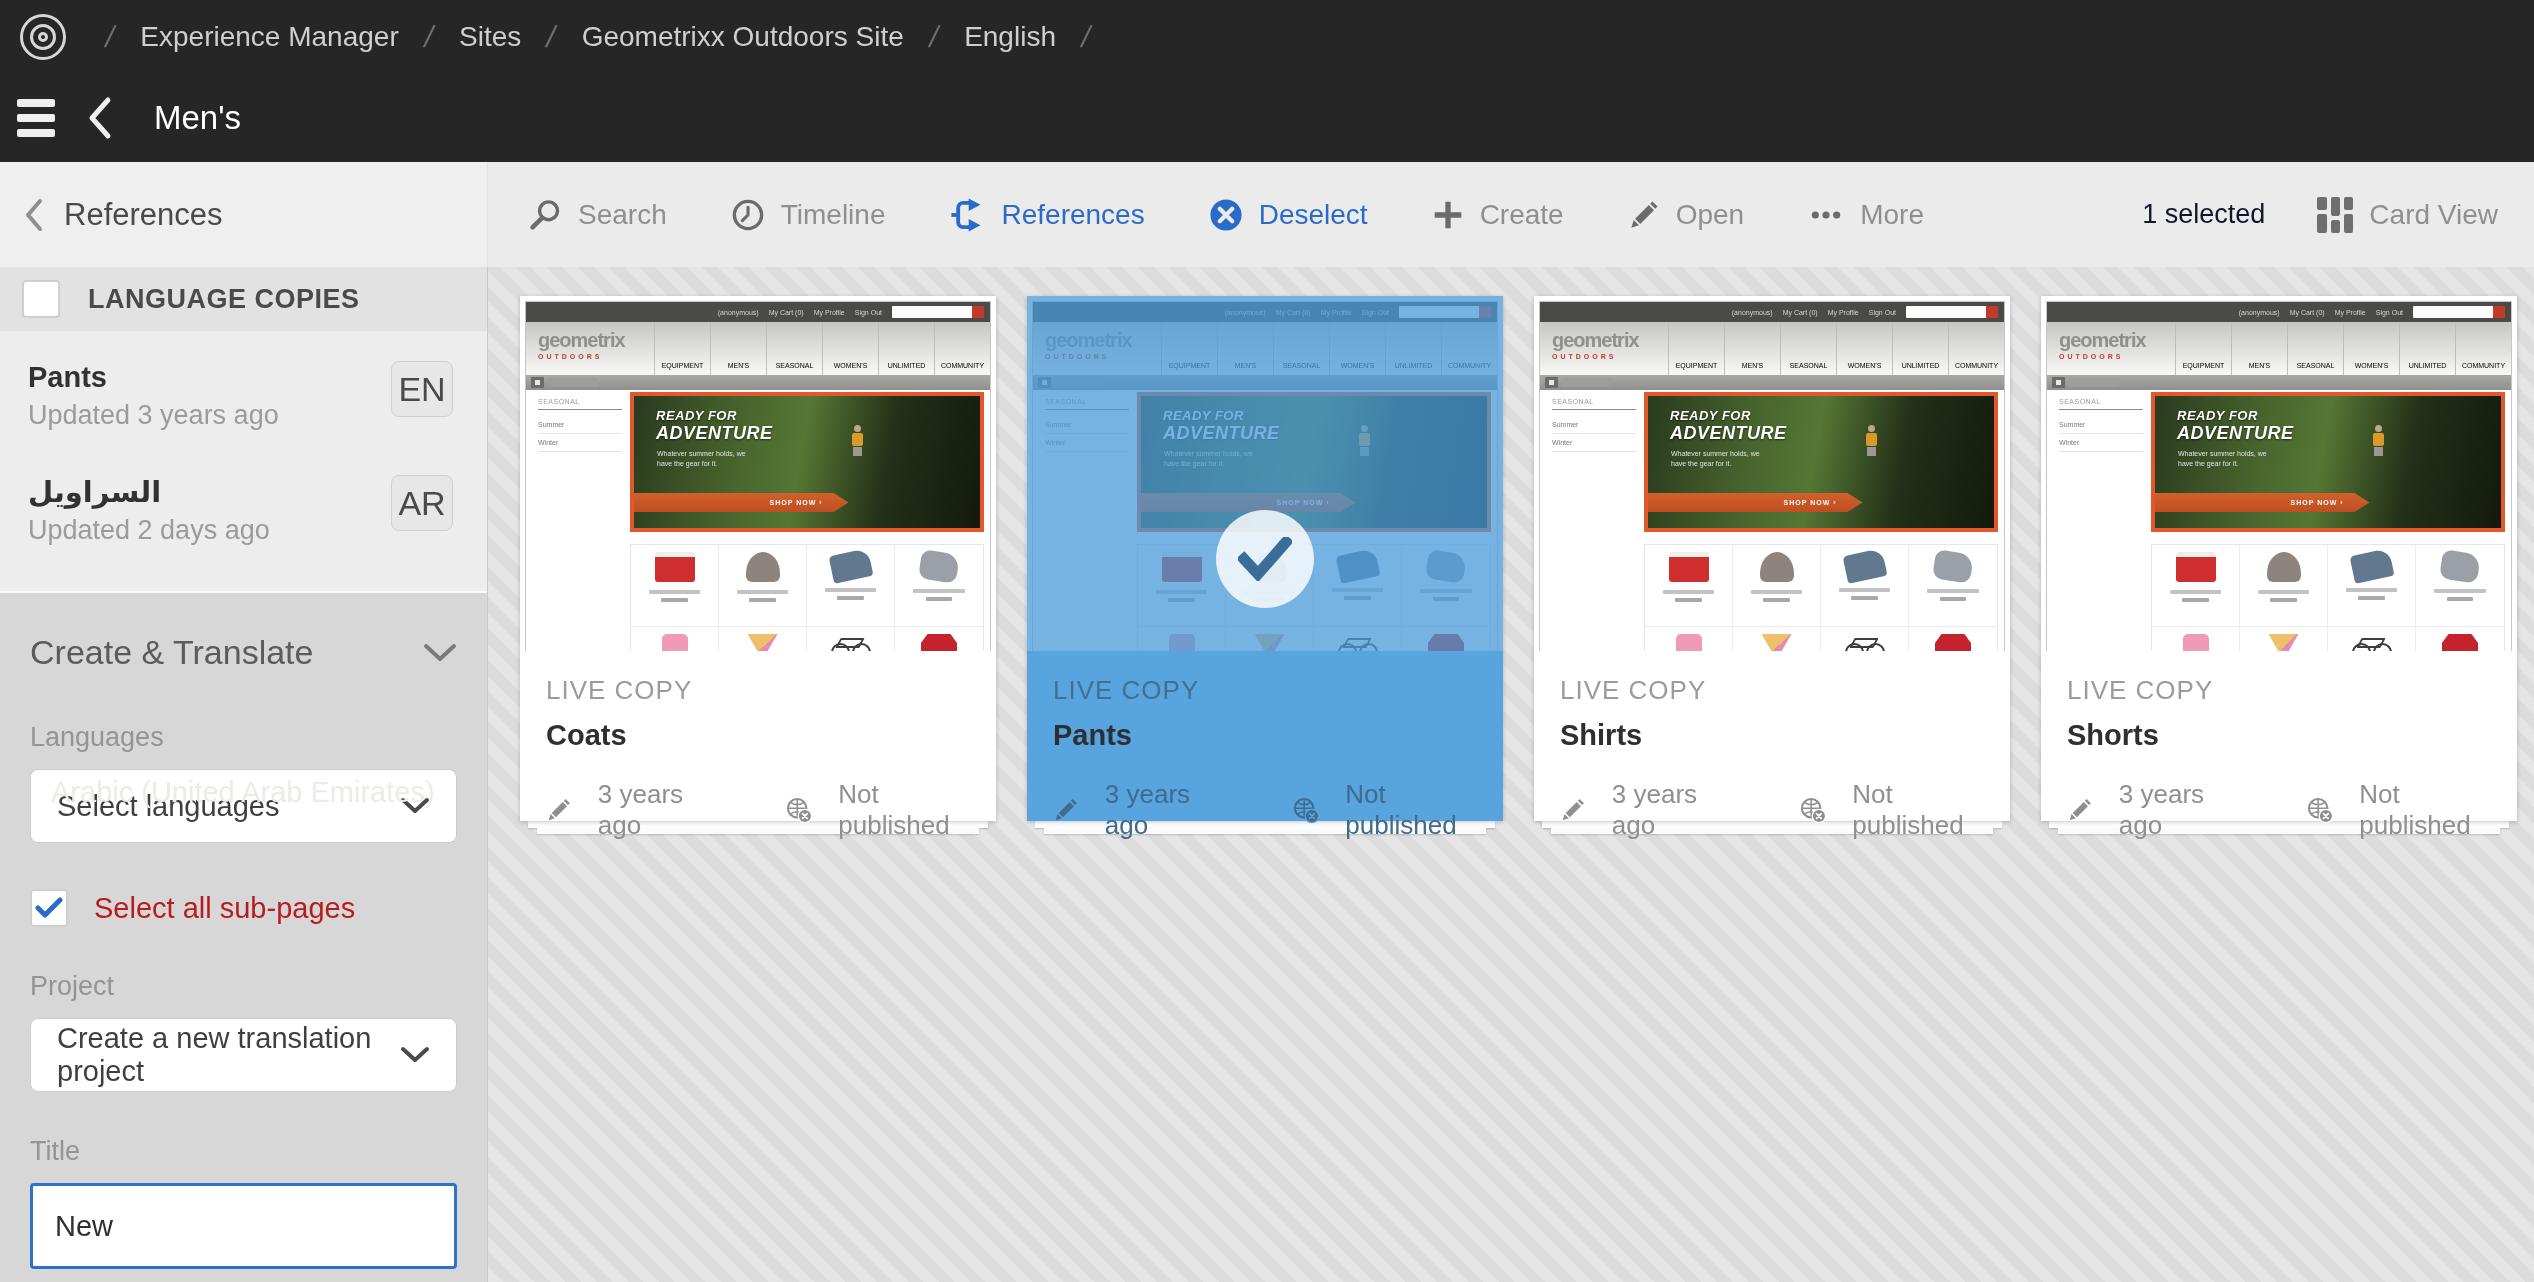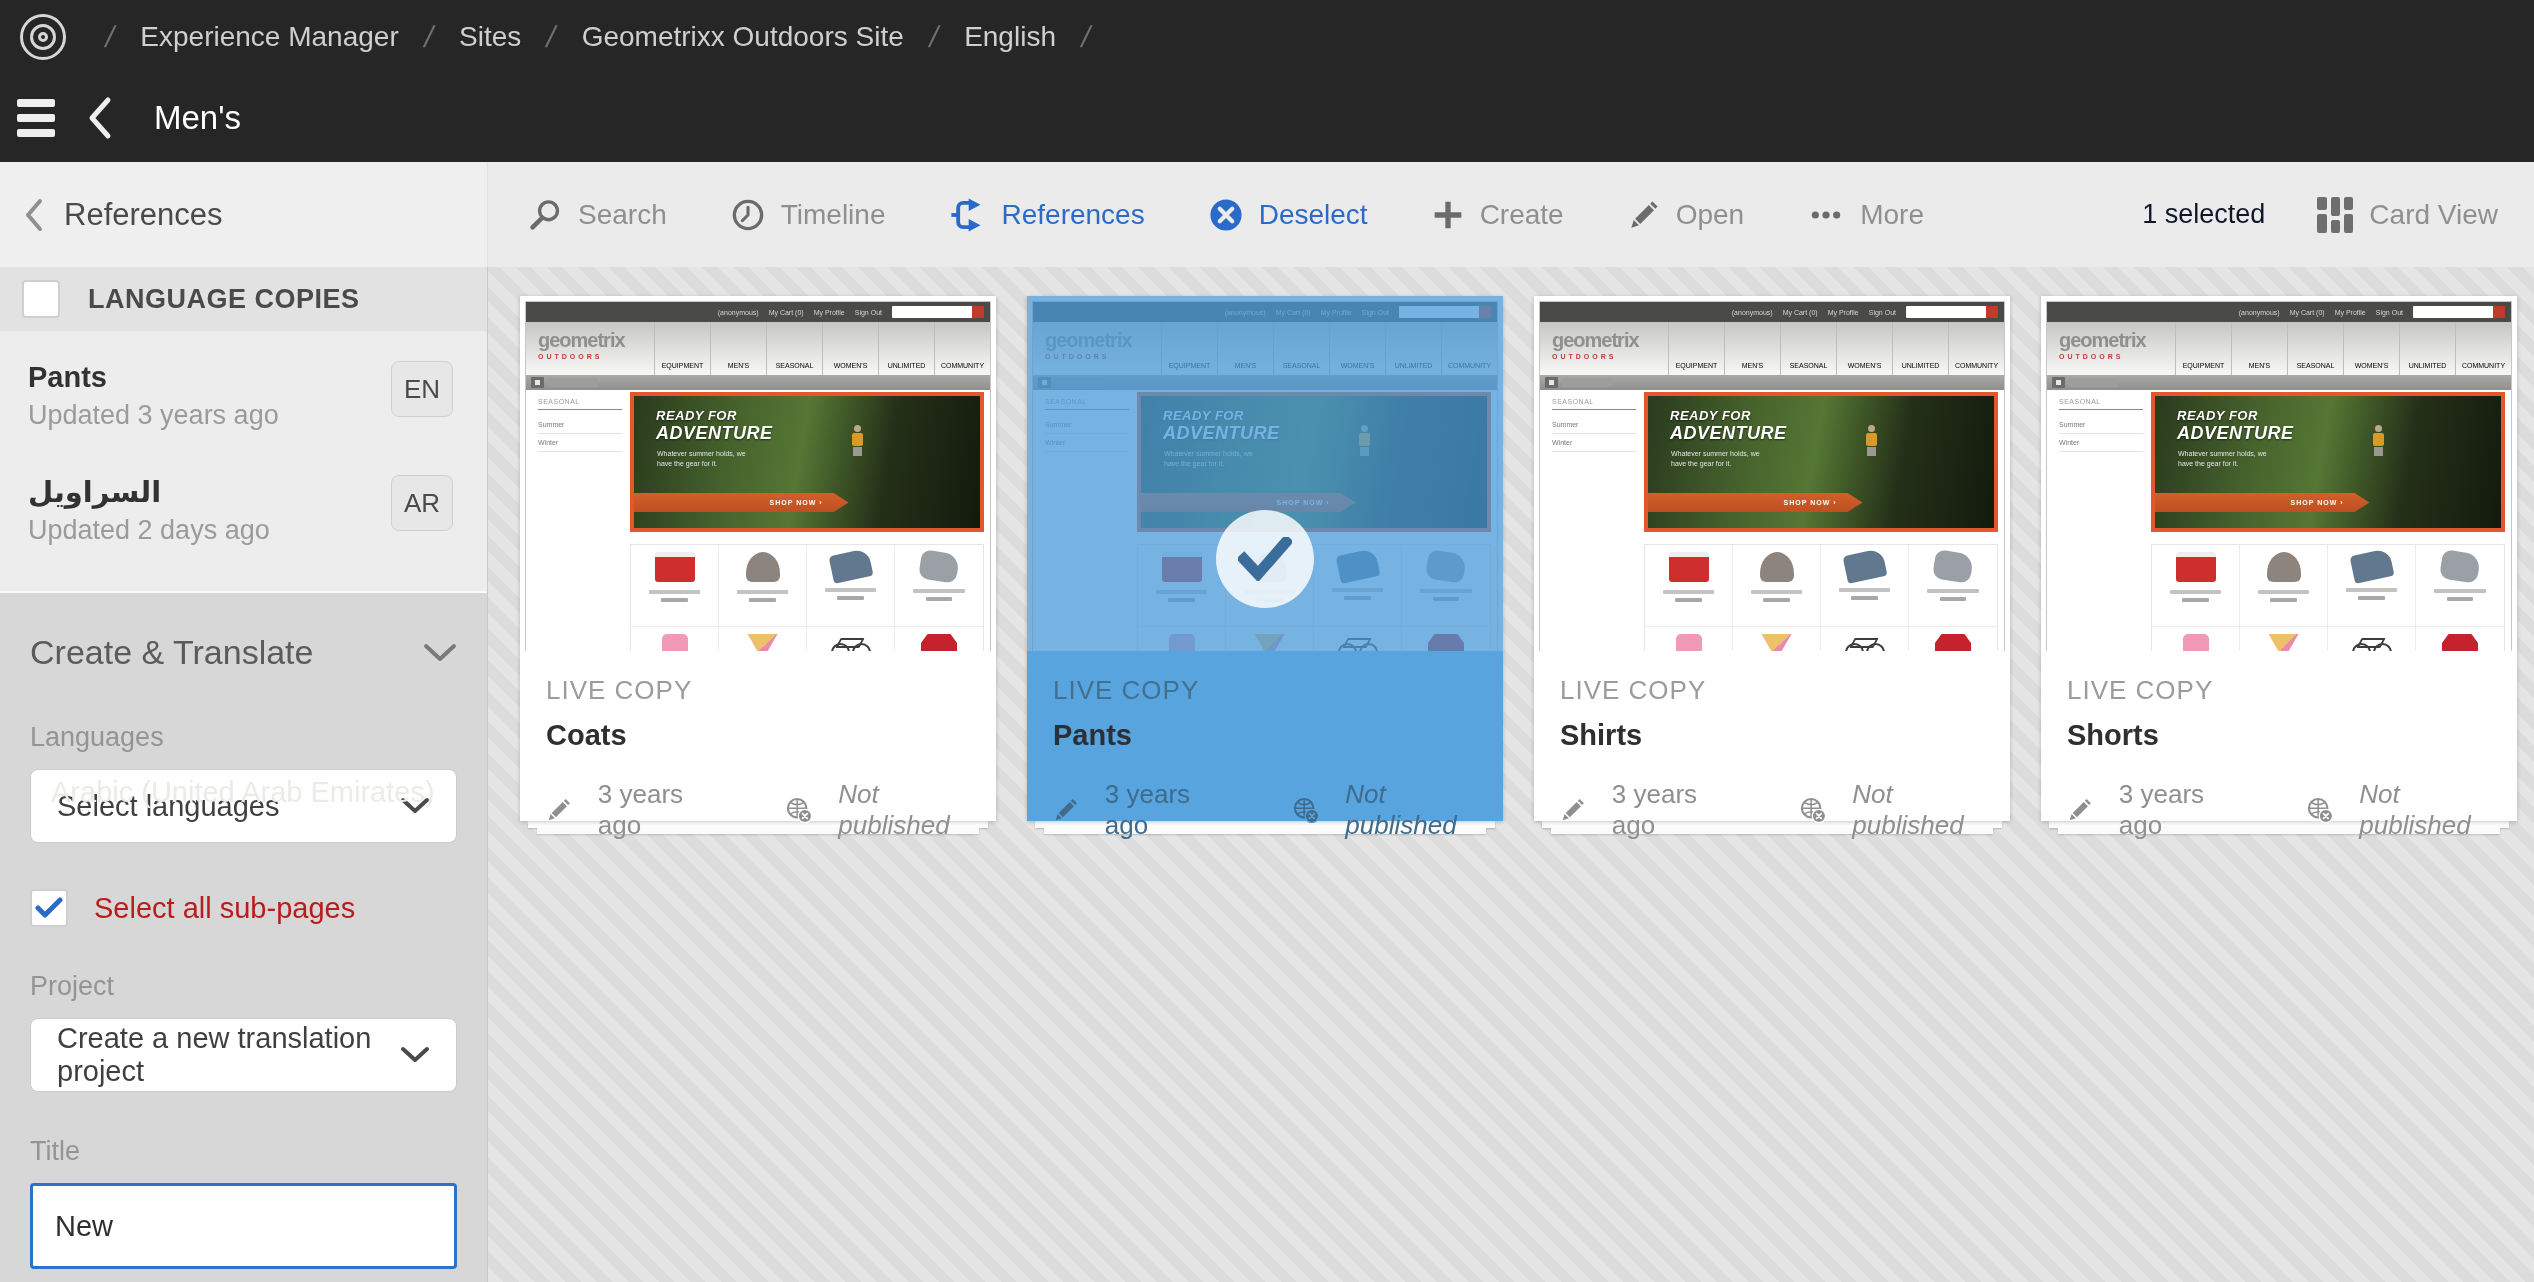--- a/index.html
+++ b/index.html
@@ -46,21 +46,21 @@
   .main { flex:1; display:flex; min-height:0; }
   .sidebar { width:488px; flex:none; display:flex; flex-direction:column; background:#d7d7d7; border-right:1px solid #c9c9c9; }
   .langcopy-head { height:64px; flex:none; background:#e2e2e2; display:flex; align-items:center; padding-left:22px; gap:28px; }
   .checkbox { width:38px; height:38px; background:#fff; border:2px solid #cfcfcf; border-radius:4px; flex:none; cursor:pointer; display:flex; align-items:center; justify-content:center; }
   .langcopy-head .lbl { font-size:27px; font-weight:bold; color:#4a4a4a; letter-spacing:0.5px; }
   .langcopy-items { height:260px; flex:none; background:#ededed; padding:30px 34px 0 28px; }
   .lc-item { display:flex; align-items:flex-start; margin-bottom:44px; cursor:pointer; }
   .lc-item .txt { flex:1; }
   .lc-title { font-size:29px; font-weight:bold; color:#323232; }
   .lc-sub { font-size:27px; color:#9b9b9b; margin-top:6px; }
-  .lang-badge { min-width:62px; height:56px; background:#e7e7e7; border:1px solid #d0d0d0; border-radius:8px; display:flex; align-items:center; justify-content:center; font-size:26px; color:#4a4a4a; cursor:pointer; }
+  .lang-badge { min-width:62px; height:56px; background:#e7e7e7; border:1px solid #d0d0d0; border-radius:8px; display:flex; align-items:center; justify-content:center; font-size:34px; color:#4a4a4a; cursor:pointer; }
   .create-panel { flex:1; background:#d7d7d7; border-top:2px solid #fafafa; padding:0 30px; }
   .cp-head { margin-top:40px; display:flex; align-items:center; justify-content:space-between; cursor:pointer; }
   .cp-head .h { font-size:34px; color:#5b5b5b; }
   .field-label { font-size:27px; color:#949494; margin-top:50px; }
   .select-box { position:relative; margin-top:16px; height:74px; background:#fff; border:1px solid #cbcbcb; border-radius:8px; display:flex; align-items:center; padding:0 26px; cursor:pointer; }
   .select-box .val { font-size:29px; color:#3f3f3f; flex:1; }
   .ghost { position:absolute; top:6px; left:20px; font-size:29px; color:#edebe7; pointer-events:none; white-space:nowrap; overflow:hidden; max-width:90%; }
   .chk-row { margin-top:46px; display:flex; align-items:center; gap:26px; cursor:pointer; }
   .checkbox.checked svg { display:block; }
   .chk-row .lbl { font-size:29px; color:#b91c1c; }
@@ -72,21 +72,21 @@
   .card-grid { display:flex; gap:31px; }
   .card { width:476px; flex:none; position:relative; cursor:pointer; --footer-bg:#ffffff; }
   .card-body { position:relative; background:#fff; box-shadow:0 1px 4px rgba(0,0,0,0.22); }
   .thumb { position:relative; height:355px; overflow:hidden; background:#fff; }
   .footer { height:170px; background:var(--footer-bg); padding:24px 0 0 26px; position:relative; }
   .live-copy { font-size:26px; color:#9b9b9b; letter-spacing:1px; }
   .card-title { font-size:29px; font-weight:bold; color:#2f2f2f; margin-top:13px; }
   .meta { display:flex; align-items:center; margin-top:27px; font-size:26px; color:#8f8f8f; }
   .meta .grp { display:flex; align-items:center; gap:26px; }
   .meta .grp + .grp { margin-left:52px; }
-  .meta .pub { font-style:italic; }
+  .meta .pub { }
   .stack1 { margin:0 8px; height:7px; background:#fdfdfd; box-shadow:0 1px 2px rgba(0,0,0,0.2); }
   .stack2 { margin:0 17px; height:6px; background:#fbfbfb; box-shadow:0 1px 2px rgba(0,0,0,0.18); }
   .check-circle { display:none; position:absolute; top:214px; left:50%; transform:translateX(-50%); width:98px; height:98px; border-radius:50%; background:rgba(255,255,255,0.82); z-index:3; align-items:center; justify-content:center; }
   .card.selected .check-circle { display:flex; }
   .card.selected .thumb::after { content:""; position:absolute; inset:0; background:rgba(72,154,216,0.75); z-index:2; }
   .card.selected { --footer-bg:#58a4de; }
   .card.selected .live-copy { color:#44708f; }
   .card.selected .card-title { color:#2c3036; }
   .card.selected .meta { color:#3f6b8c; }
 

